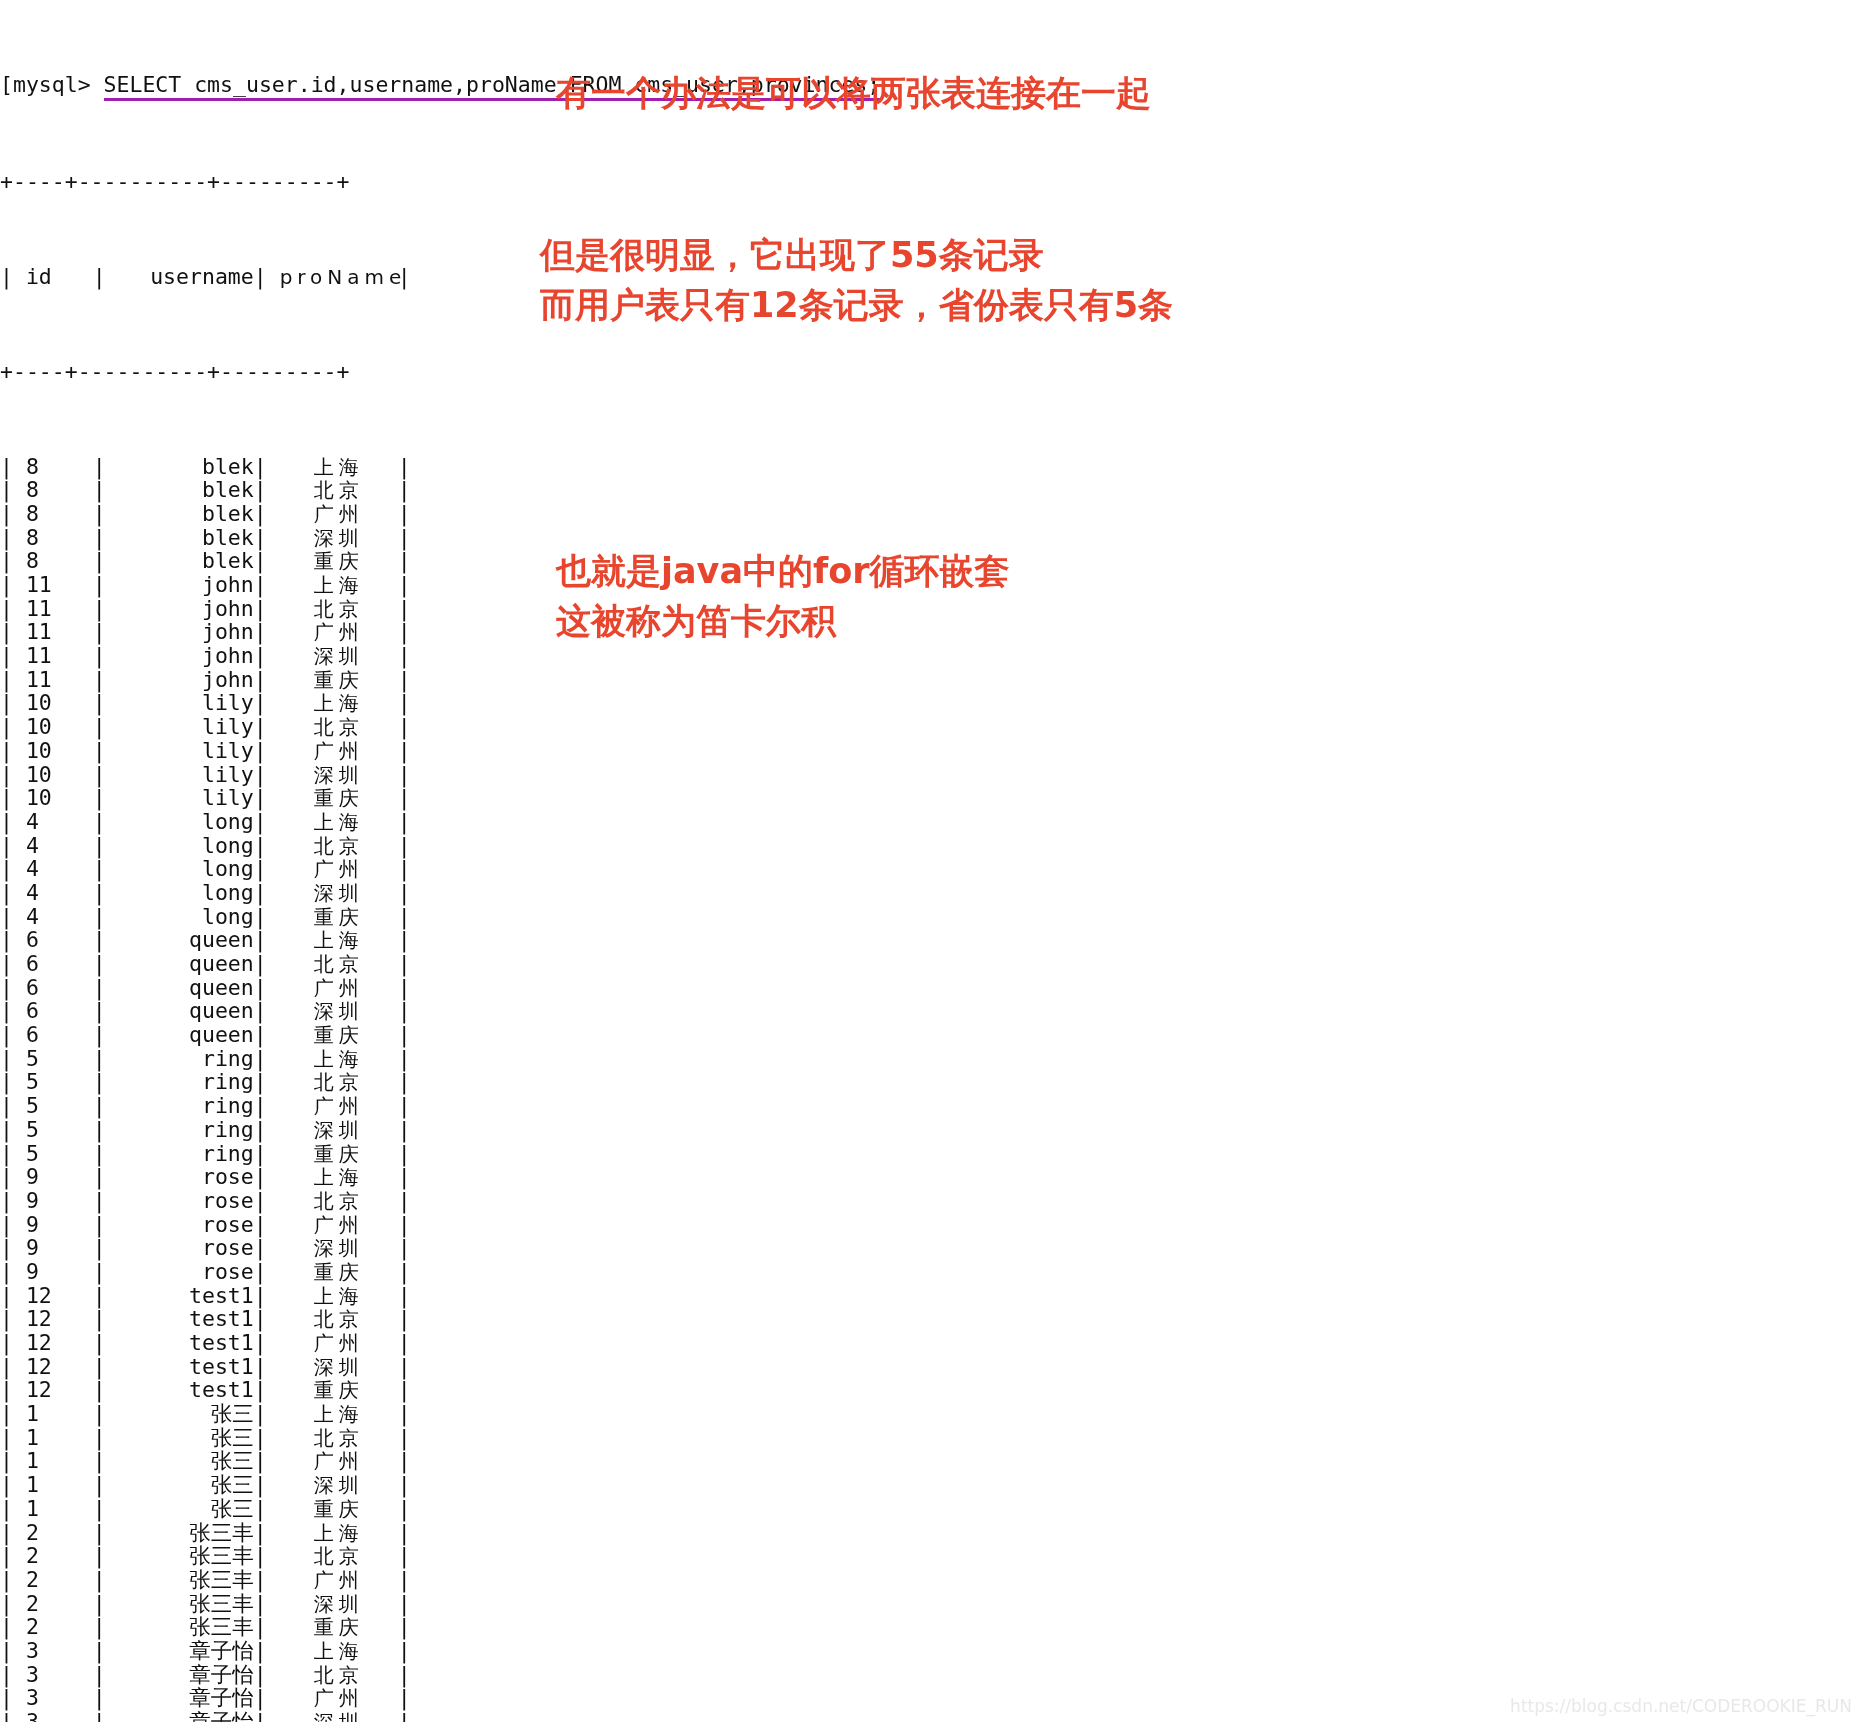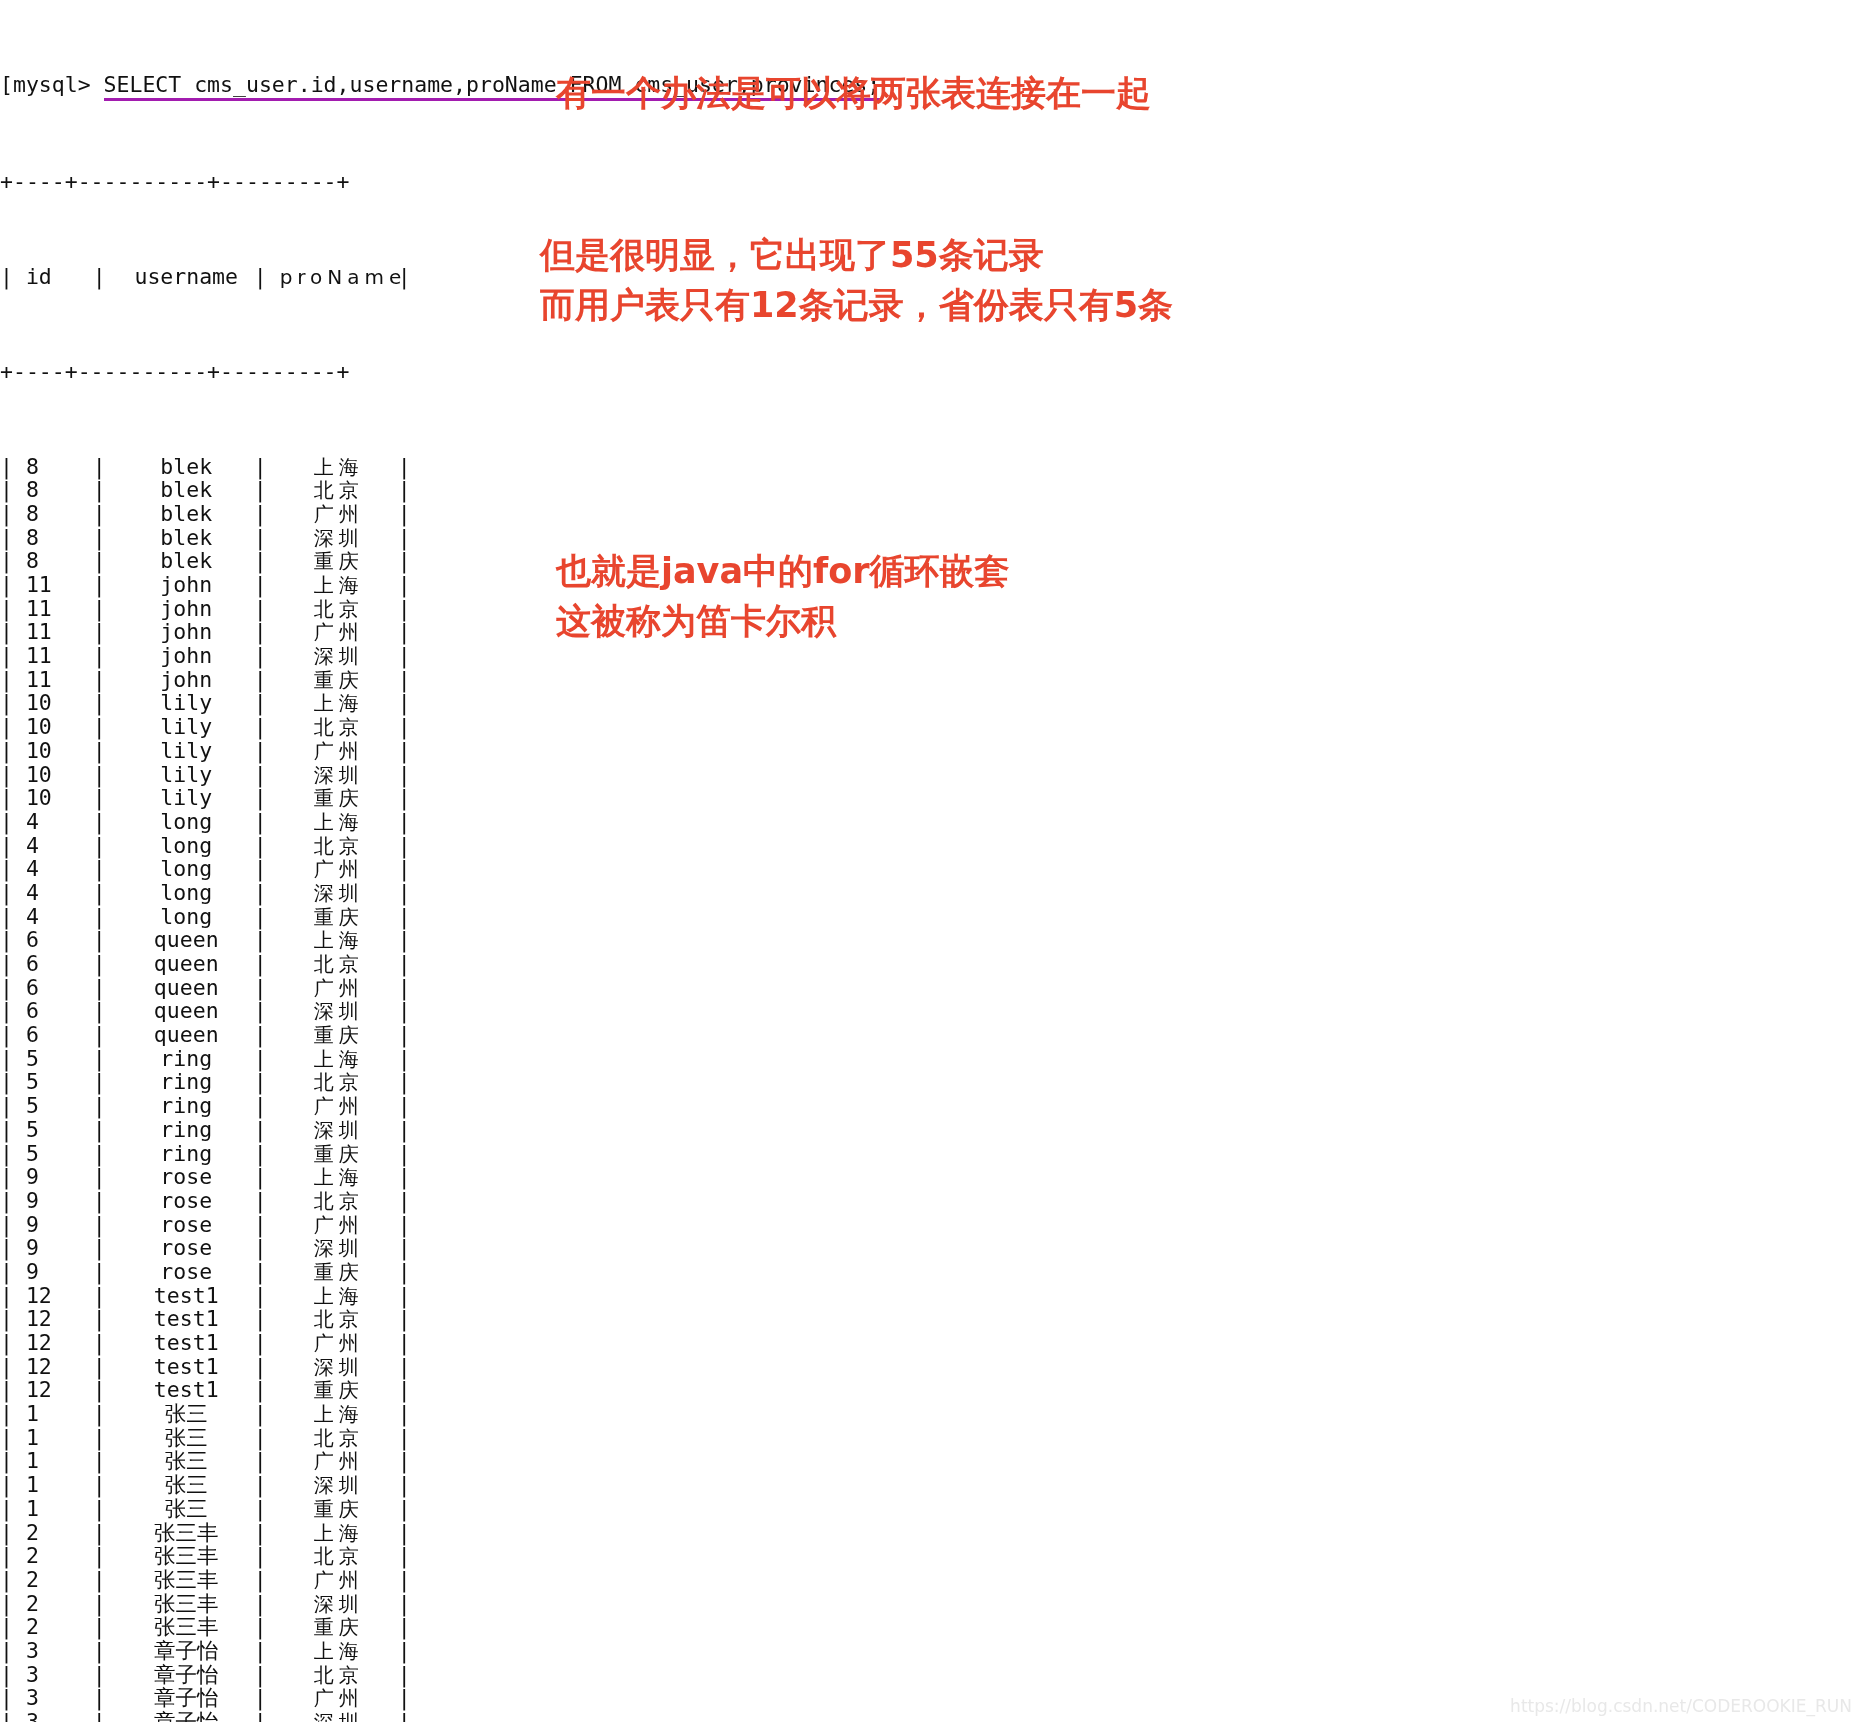--- a/index.html
+++ b/index.html
@@ -52,21 +52,21 @@
     display: block;
   }
   .cell-id {
     display: inline-block;
     width: 54px;
     text-align: left;
   }
   .cell-user {
     display: inline-block;
     width: 135px;
-    text-align: center;
+    text-align: right;
   }
   .cell-pro {
     display: inline-block;
     width: 118px;
     text-align: center;
     font-family: "DejaVu Sans", "Liberation Sans", sans-serif;
     letter-spacing: 5px;
     font-size: 20px;
   }
   .bar { display: inline-block; }

